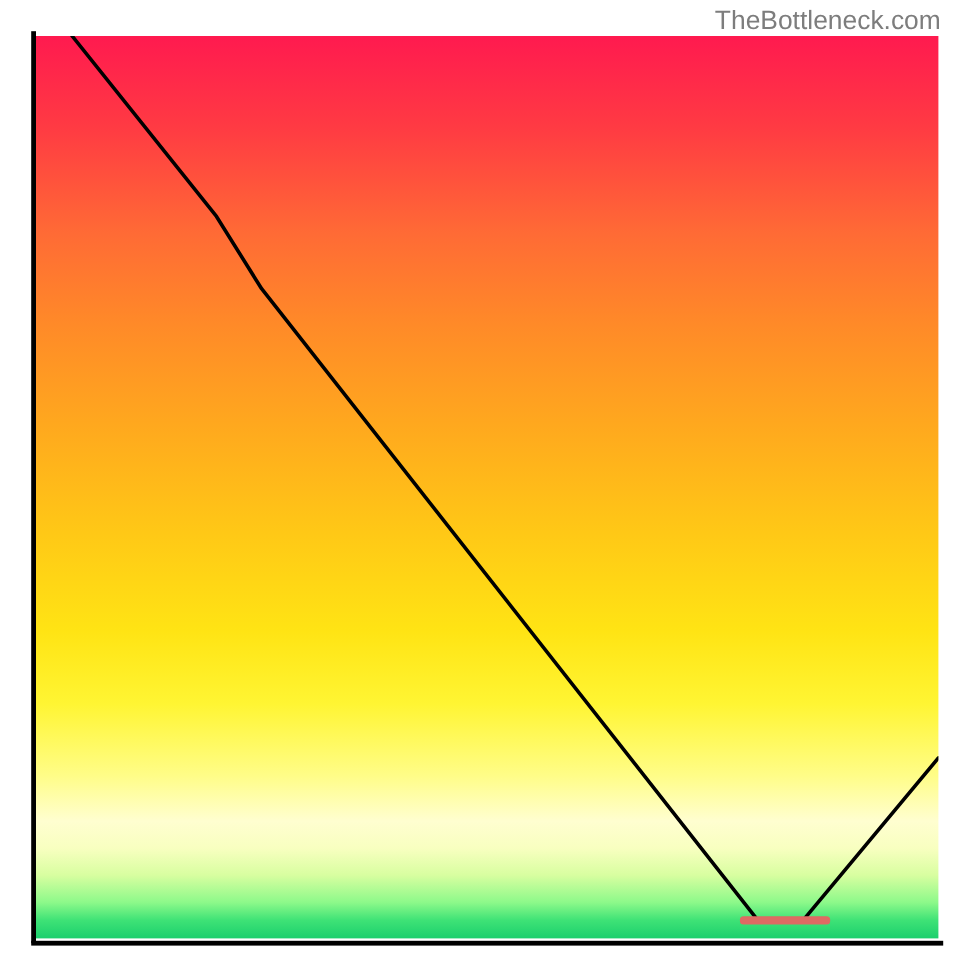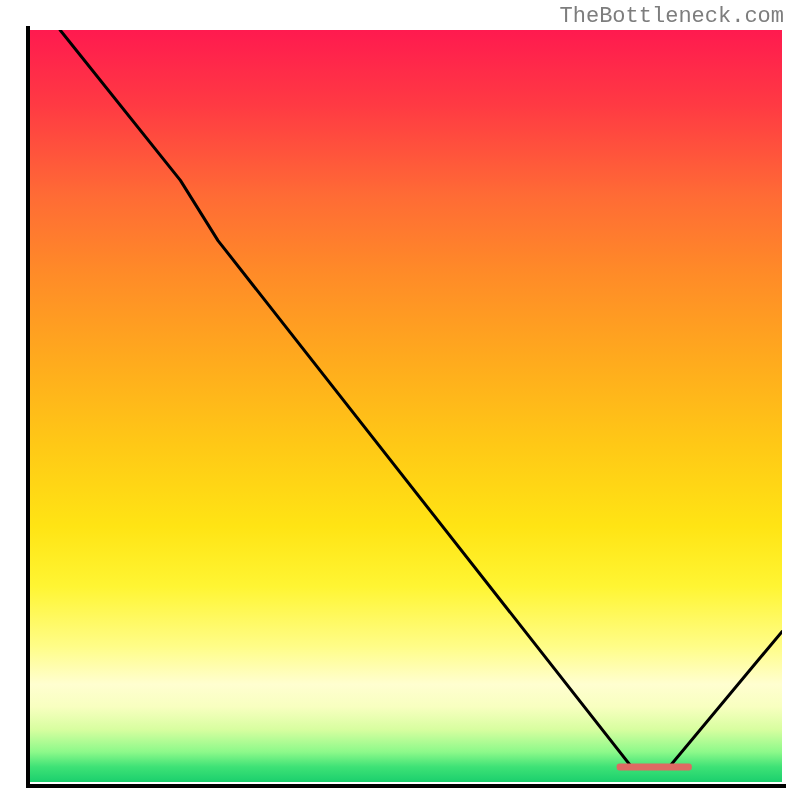--- a/index.html
+++ b/index.html
@@ -11,21 +11,20 @@
     background: #ffffff;
     position: relative;
   }
   .watermark {
     position: absolute;
     top: 4px;
     right: 16px;
     font-size: 22px;
     color: #7d7d7d;
     font-weight: 500;
-    font-family: Liberation Mono, monospace;
   }
   .plot-area {
     position: absolute;
     left: 30px;
     top: 30px;
     width: 752px;
     height: 752px;
   }
   .gradient-bg {
     position: absolute;

